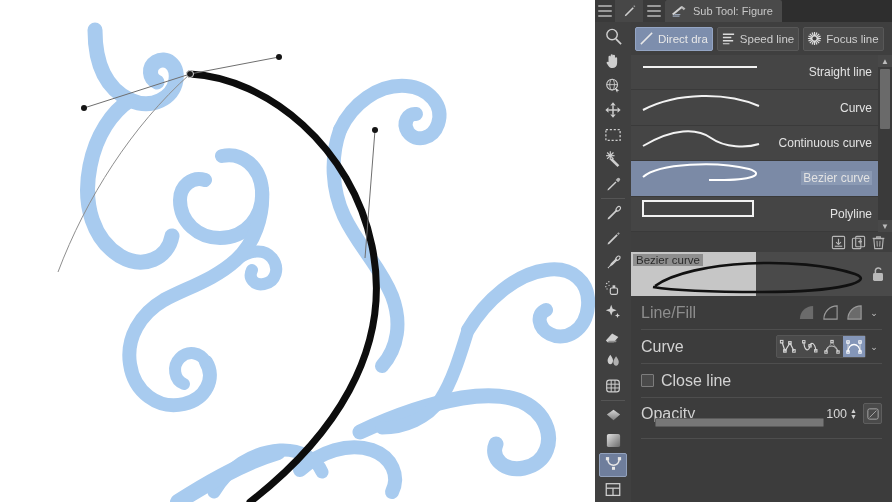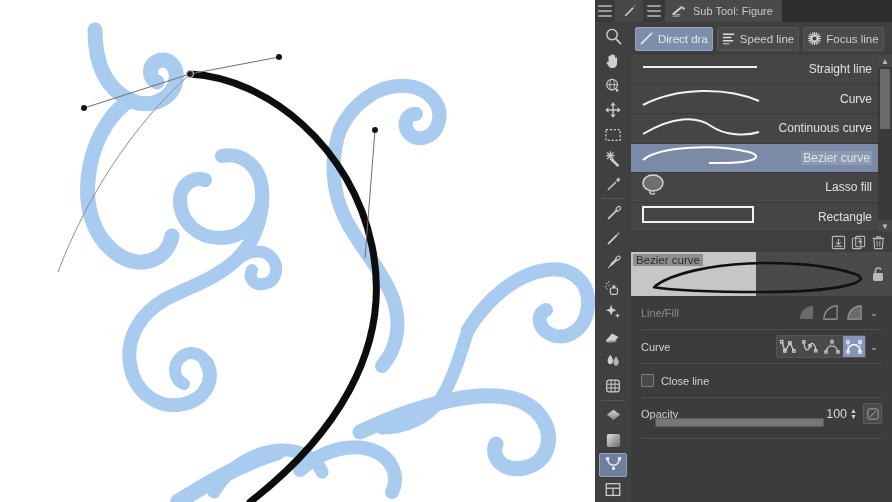--- a/index.html
+++ b/index.html
@@ -92,21 +92,21 @@
   #tp-preview .halfR { position:absolute; right:0; top:0; bottom:0; width:52%;
                        background:#4a4a4a; }
   #tp-name { position:absolute; left:2px; top:2px; background:#8e8e8e;
              color:#2b2b2b; font-size:11.5px; padding:0 3px; z-index:3; }
 
   
   #tp-body { flex:1; background:#3c3c3c; padding:0 10px; overflow:hidden; }
   .prow { position:relative; display:flex; align-items:center; height:34px;
           border-bottom:1px solid #4e4e4e; }
   .prow.nb { border-bottom:none; }
-  .plabel { color:#d2d2d2; font-size:11px; }
+  .plabel { color:#d2d2d2; font-size:16px; }
   .plabel.dim { color:#8d8d8d; }
   .pspacer { flex:1; }
   .iconset { display:flex; align-items:center; background:#4a4a4a;
              border:1px solid #565656; border-radius:2px; height:23px; }
   .iconset .ic { width:22px; height:21px; display:flex; align-items:center;
                  justify-content:center; }
   .iconset .ic.on { background:#8496b8; }
   .chev { width:16px; height:21px; display:flex; align-items:center;
           justify-content:center; color:#c5c5c5; font-size:9px; }
   .chev.bare { background:transparent; }
@@ -451,30 +451,23 @@
               <span class="label">Continuous curve</span>
             </div>
             <div class="st-row sel">
               <svg class="glyph" viewBox="0 0 180 24" preserveAspectRatio="none">
                 <path d="M6 16 C22 2, 80 0, 112 8 C128 13, 118 20, 72 19" fill="none" stroke="#ffffff" stroke-width="2"></path>
               </svg>
               <span class="label">Bezier curve</span>
             </div>
             <div class="st-row">
               <svg class="glyph" viewBox="0 0 180 24" preserveAspectRatio="none">
-                <ellipse cx="16" cy="10" rx="10" ry="8" fill="#6f6f6f" stroke="#d6d6d6" stroke-width="1.4"></ellipse>
-                <path d="M13 18 C12 21, 16 22, 18 20" fill="none" stroke="#d6d6d6" stroke-width="1.4"></path>
-              </svg>
-              <span class="label">Lasso fill</span>
-            </div>
-            <div class="st-row">
-              <svg class="glyph" viewBox="0 0 180 24" preserveAspectRatio="none">
                 <rect x="6" y="4" width="110" height="15" fill="none" stroke="#f2f2f2" stroke-width="2"></rect>
               </svg>
-              <span class="label">Rectangle</span>
+              <span class="label">Polyline</span>
             </div>
           </div>
           <div id="st-scroll">
             <div class="sb-arrow">▲</div>
             <div id="sb-thumb-track">
               <div id="sb-thumb"></div>
             </div>
             <div class="sb-arrow">▼</div>
           </div>
         </div>

